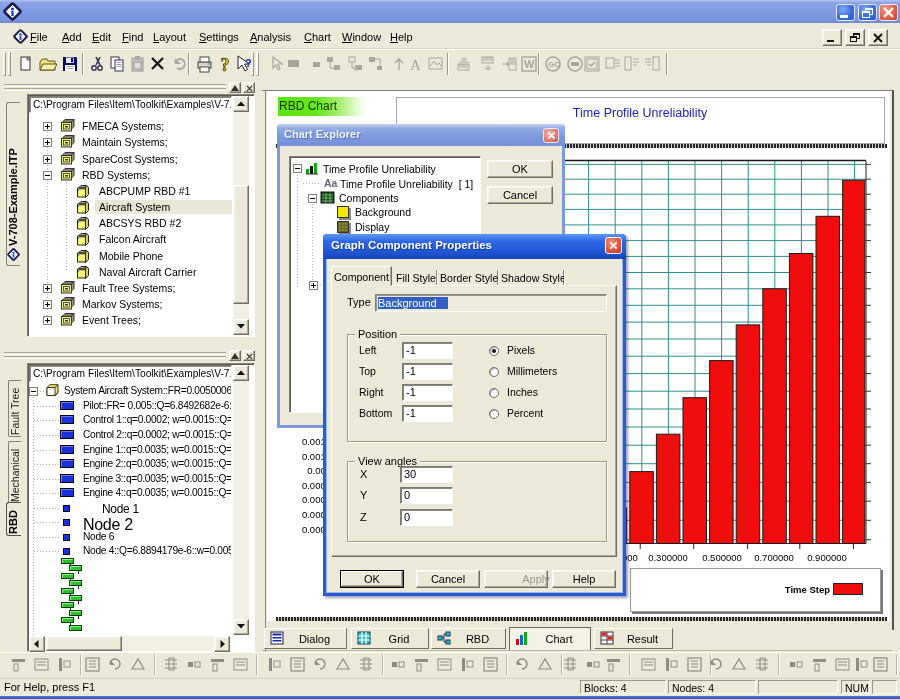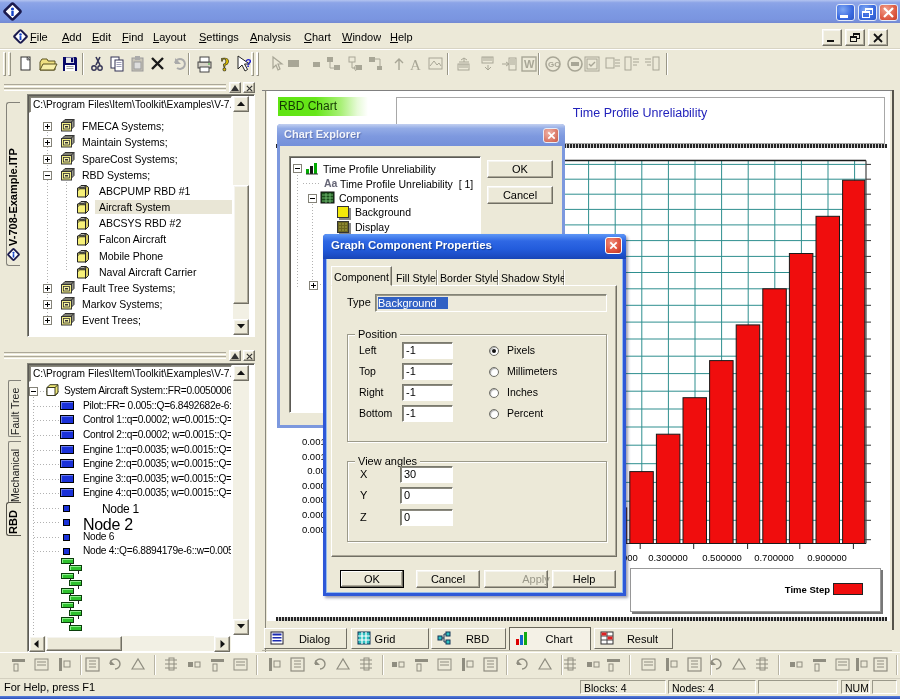--- a/index.html
+++ b/index.html
@@ -583,21 +583,21 @@
       <rect x="2.5" y="2.5" width="9" height="2" fill="#1a2ab0"></rect>
       <rect x="2.5" y="6" width="9" height="1.5" fill="#1a2ab0"></rect>
       <rect x="2.5" y="9" width="9" height="1.5" fill="#1a2ab0"></rect>
     </svg>
 <div class="a" style="left:286px;top:633px;width:57px;text-align:center;">Dialog</div>
 <div class="a" style="left:351px;top:628px;width:78px;height:21px;background:#ECE9D8;border:1px solid;border-color:#fff #716F64 #716F64 #fff;"></div>
 <svg class="a" style="left:357px;top:631px" width="14" height="14" viewBox="0 0 14 14">
       <rect x="1" y="1" width="12" height="12" fill="#2EC1C1" stroke="#135"></rect>
       <path d="M1 5 h12 M1 9 h12 M5 1 v12 M9 1 v12" stroke="#fff" stroke-width="1.2"></path>
     </svg>
-<div class="a" style="left:359px;top:633px;width:52px;text-align:center;">Grid</div>
+<div class="a" style="left:373px;top:633px;width:52px;text-align:center;">Grid</div>
 <div class="a" style="left:431px;top:628px;width:75px;height:21px;background:#ECE9D8;border:1px solid;border-color:#fff #716F64 #716F64 #fff;"></div>
 <svg class="a" style="left:437px;top:631px" width="14" height="14" viewBox="0 0 14 14">
       <rect x="1" y="5" width="4" height="4" fill="#2EC1C1" stroke="#135"></rect>
       <rect x="9" y="1" width="4" height="4" fill="#2EC1C1" stroke="#135"></rect>
       <rect x="9" y="9" width="4" height="4" fill="#2EC1C1" stroke="#135"></rect>
       <path d="M5 7 h2 m0 -4 h2 m-2 8 h2 M7 3 v8" stroke="#135" fill="none"></path>
     </svg>
 <div class="a" style="left:453px;top:633px;width:49px;text-align:center;">RBD</div>
 <div class="a" style="left:509px;top:627px;width:82px;height:23px;background:#F4F1E6;border:1px solid #6a685c;border-bottom:none;"></div>
 <svg class="a" style="left:515px;top:631px" width="14" height="14" viewBox="0 0 14 14">

